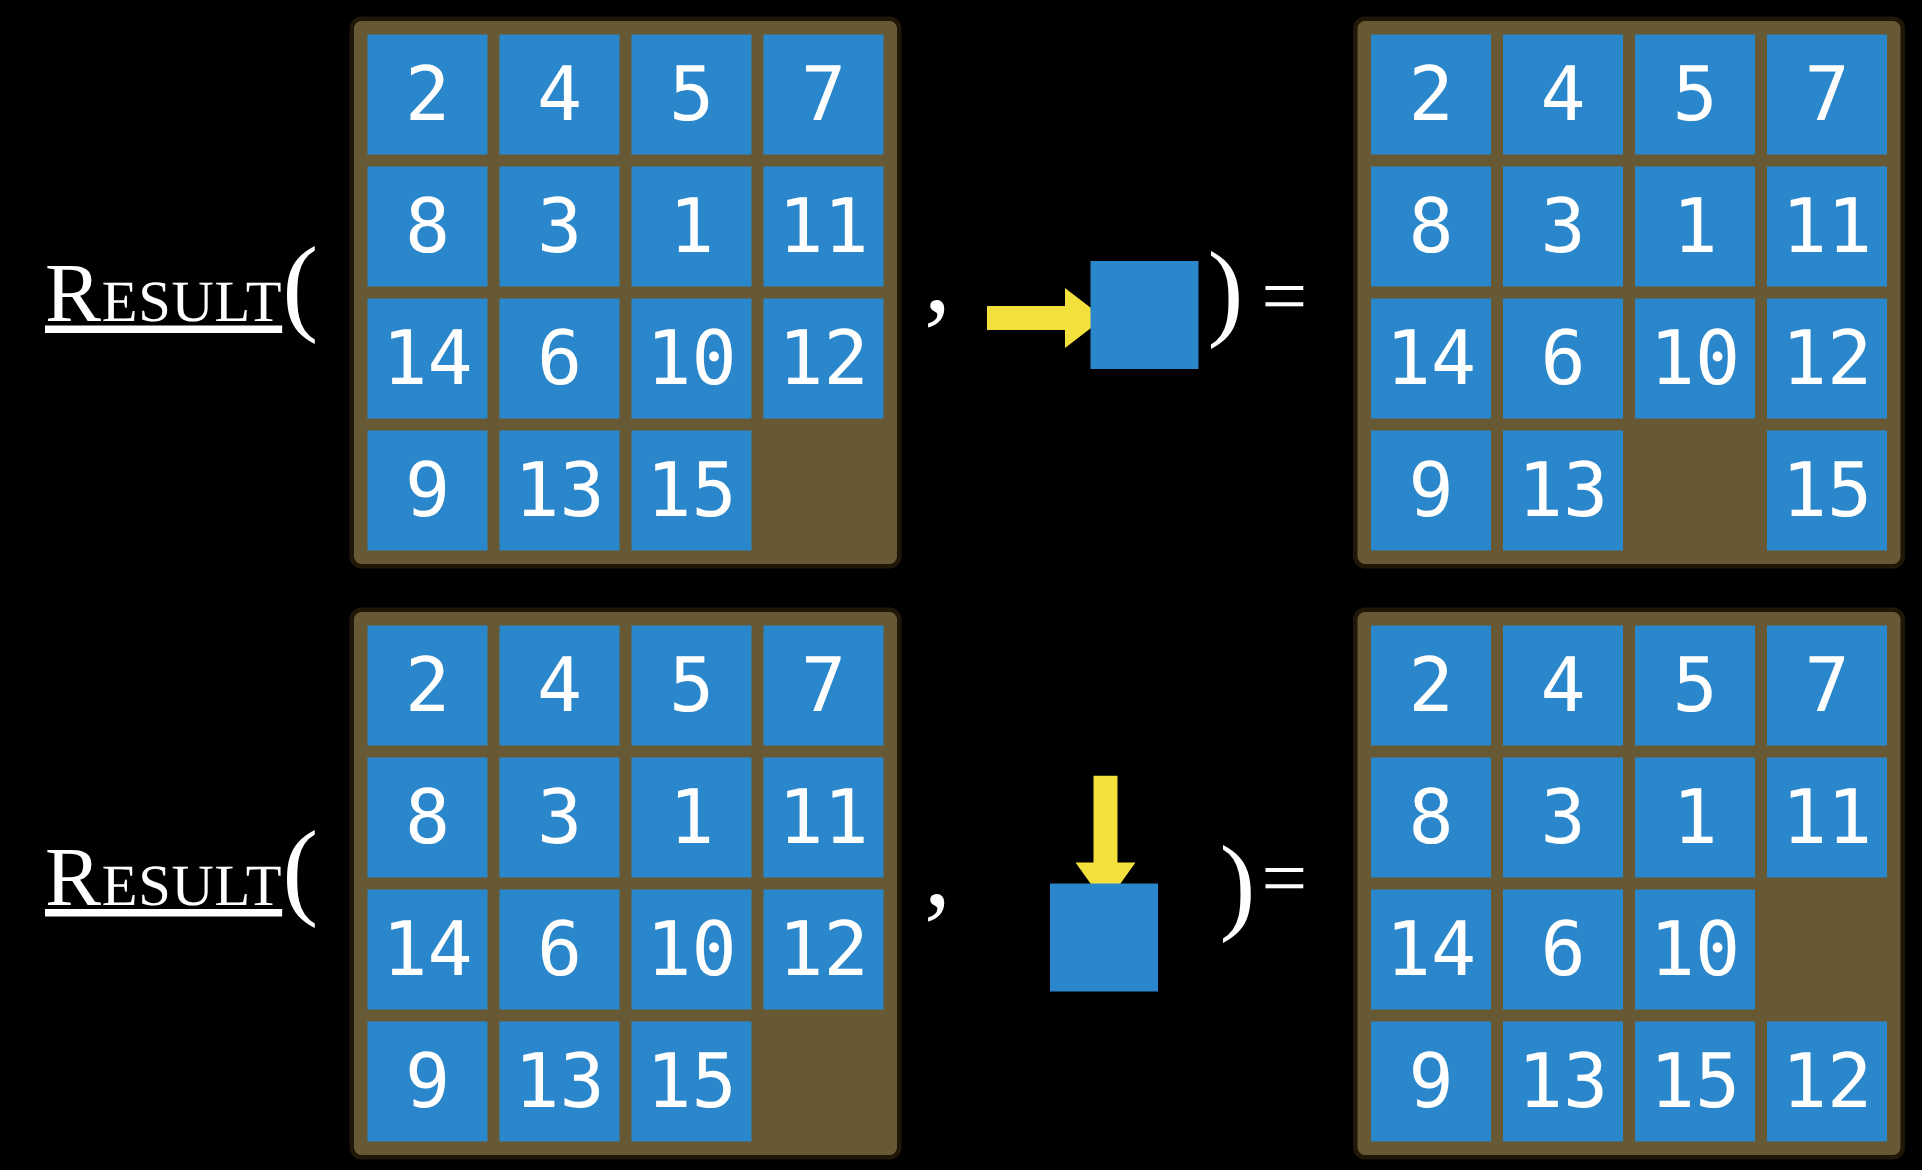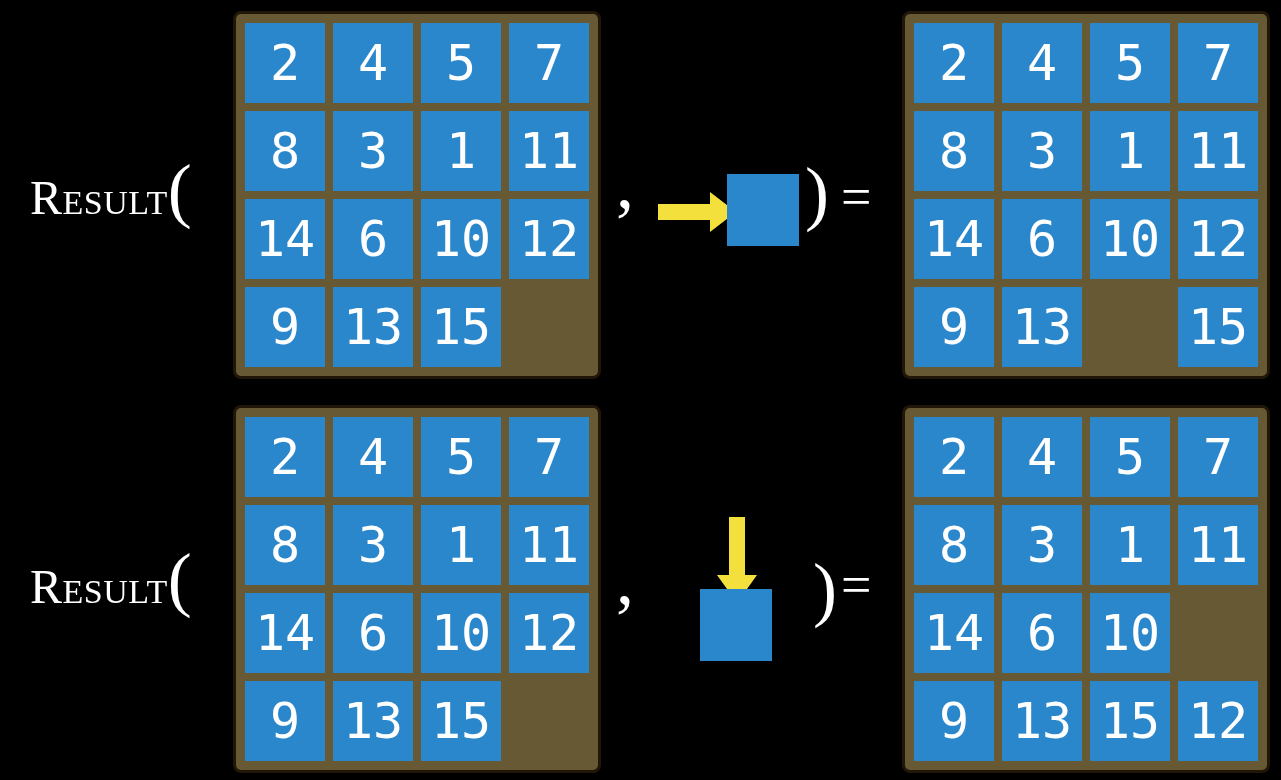--- a/index.html
+++ b/index.html
@@ -26,22 +26,23 @@
 
   .fn-label {
     position: absolute;
     display: flex;
     align-items: baseline;
     color: var(--text-white, #fff);
     white-space: nowrap;
   }
   .fn-word {
     font-variant: small-caps;
-    font-size: 48px;
+    font-size: 56px;
     letter-spacing: 0.5px;
+    text-decoration: underline;
   }
   .paren {
     font-size: 72px;
     line-height: 1;
     color: var(--text-white, #fff);
   }
   .sym {
     position: absolute;
     color: var(--text-white, #fff);
     line-height: 1;

